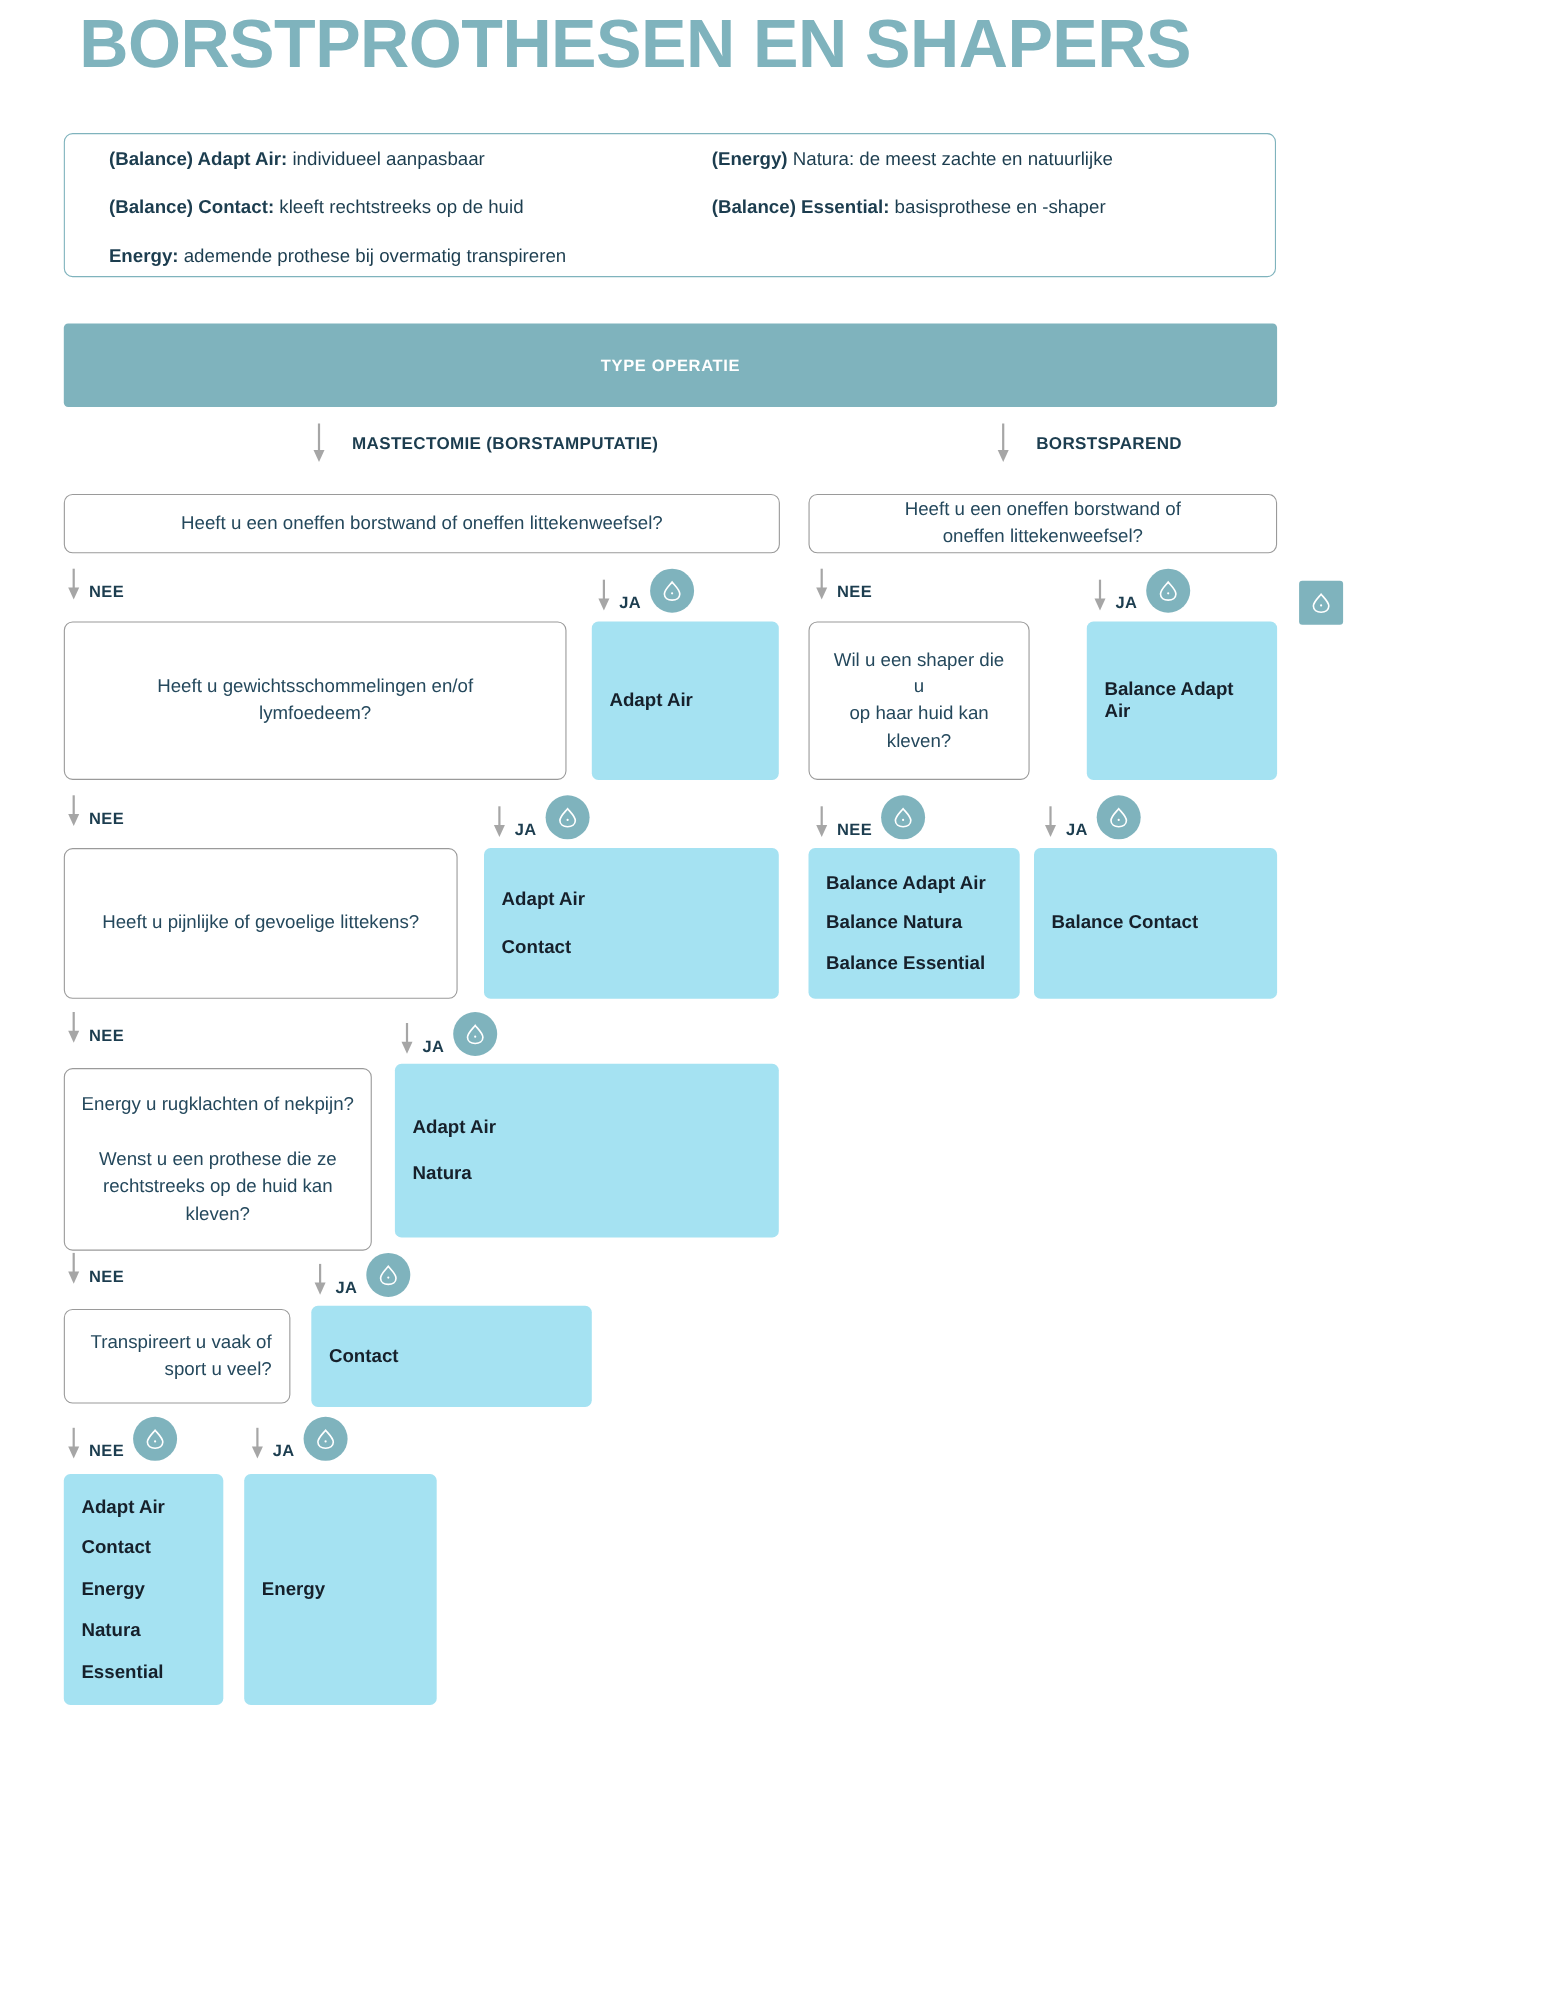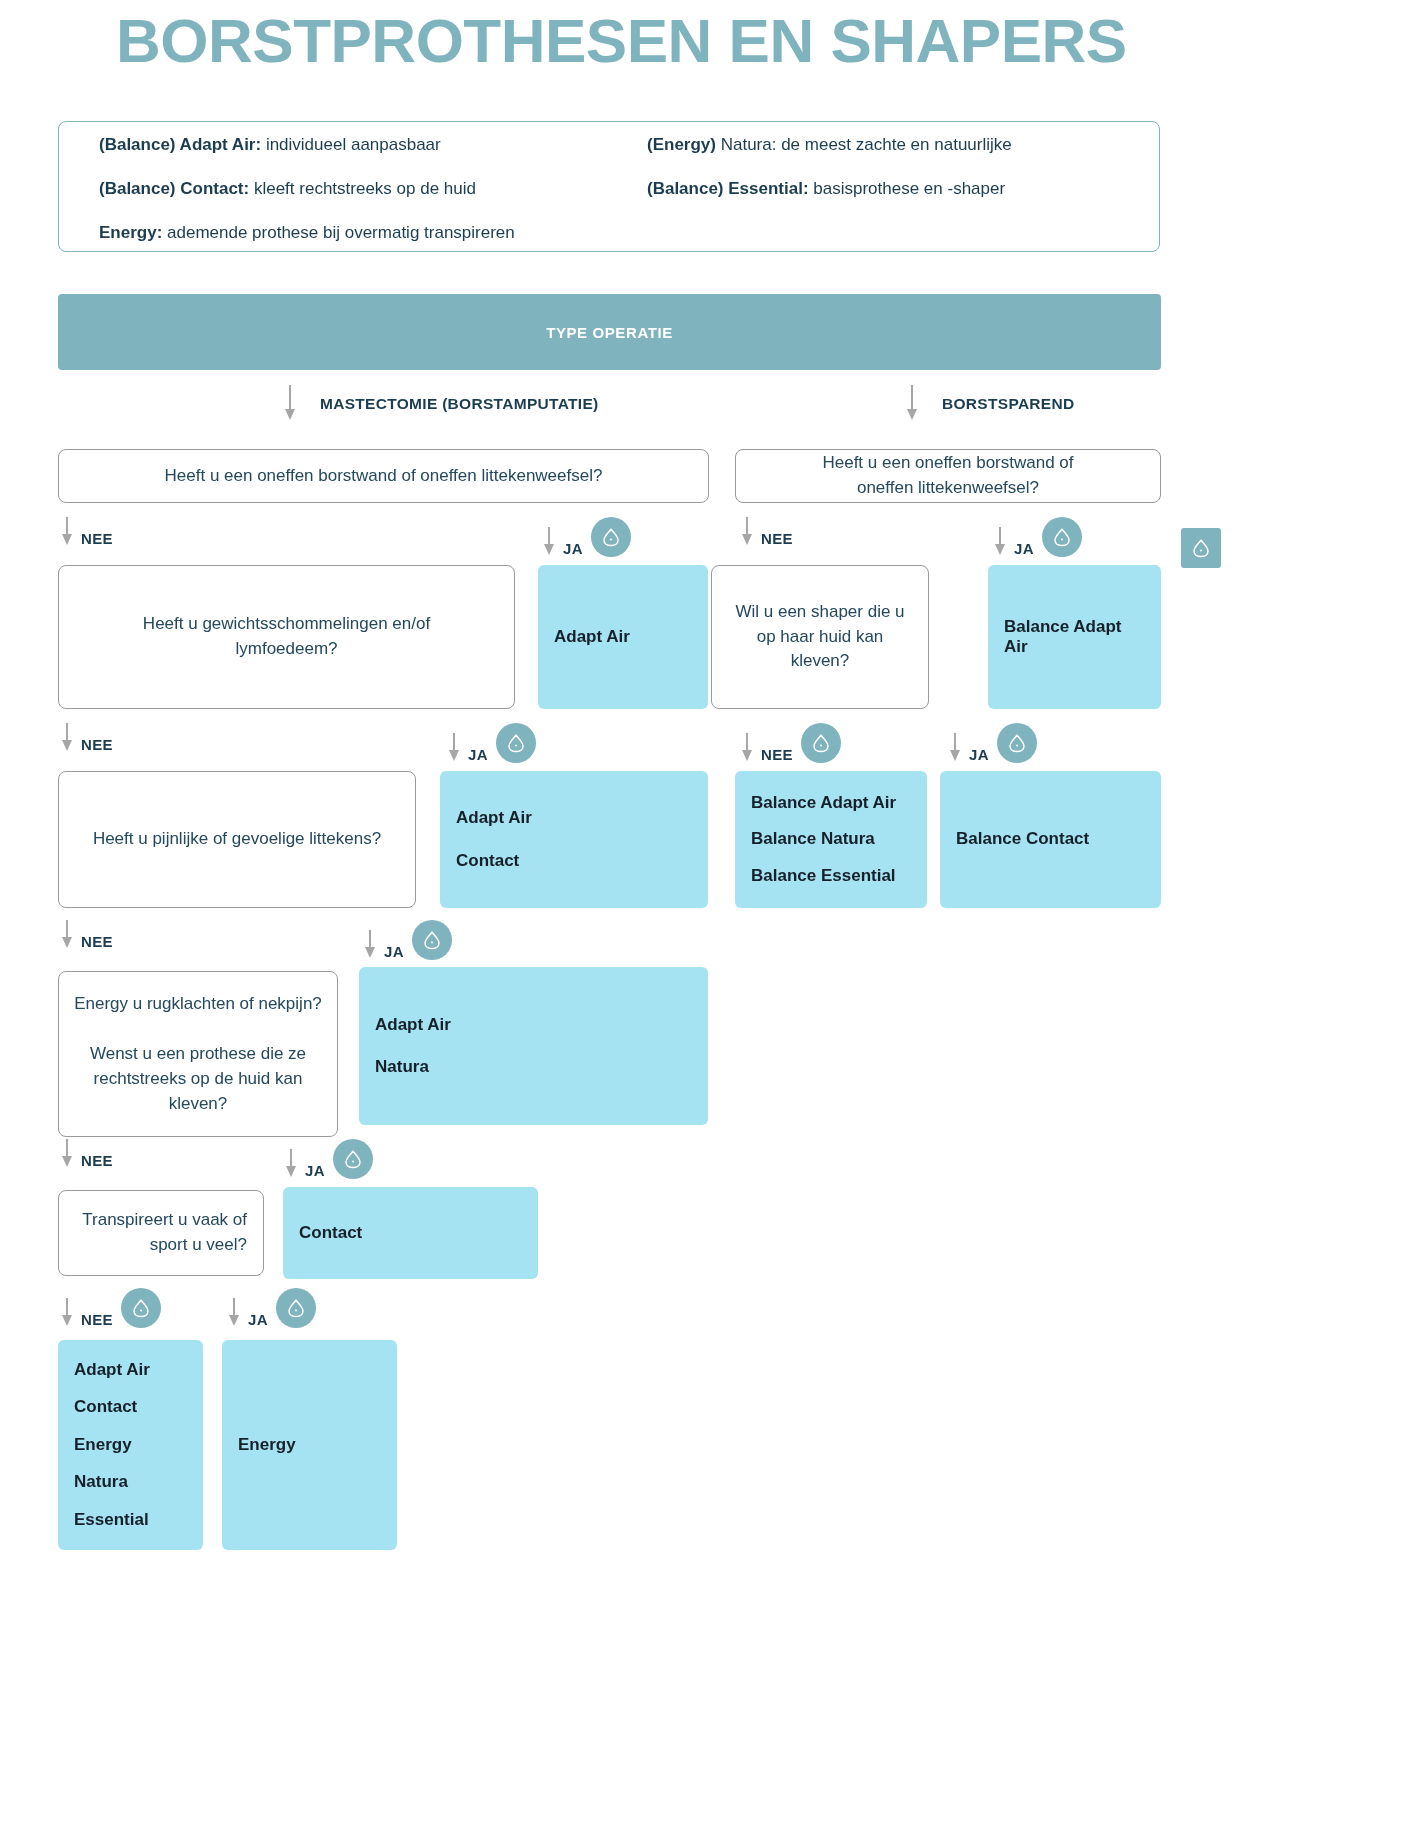--- a/index.html
+++ b/index.html
@@ -20,21 +20,20 @@
   .page-title {
     position: absolute;
     left: 72px;
     top: 8px;
     font-size: 62px;
     font-weight: 800;
     letter-spacing: -0.5px;
     color: #7fb3bd;
     line-height: 1.05;
     white-space: nowrap;
-    margin-left: 44px;
   }
 
   
   .legend-box {
     position: absolute;
     left: 58px;
     top: 121px;
     width: 1102px;
     height: 131px;
     border: 1.5px solid #7fb3bd;
@@ -274,21 +273,21 @@
 </div>
 
 <div class="qbox multiline" style="left:58px; top:565px; width:457px; height:144px; gap:0;">
   <span class="q-line">Heeft u gewichtsschommelingen en/of</span>
   <span class="q-line">lymfoedeem?</span>
 </div>
 <div class="rbox" style="left:538px; top:565px; width:170px; height:144px;">
   <span class="r-item">Adapt Air</span>
 </div>
 
-<div class="qbox multiline" style="left:711px; top:565px; width:218px; height:144px; gap:0;">
+<div class="qbox multiline" style="left:735px; top:565px; width:201px; height:144px; gap:0;">
   <span class="q-line">Wil u een shaper die u</span>
   <span class="q-line">op haar huid kan kleven?</span>
 </div>
 <div class="rbox" style="left:988px; top:565px; width:173px; height:144px;">
   <span class="r-item">Balance Adapt Air</span>
 </div>
 
 <div class="yn" style="left:60px; top:723px;">
   <span class="arrow short"></span>
   <span class="yn-label">NEE</span>

